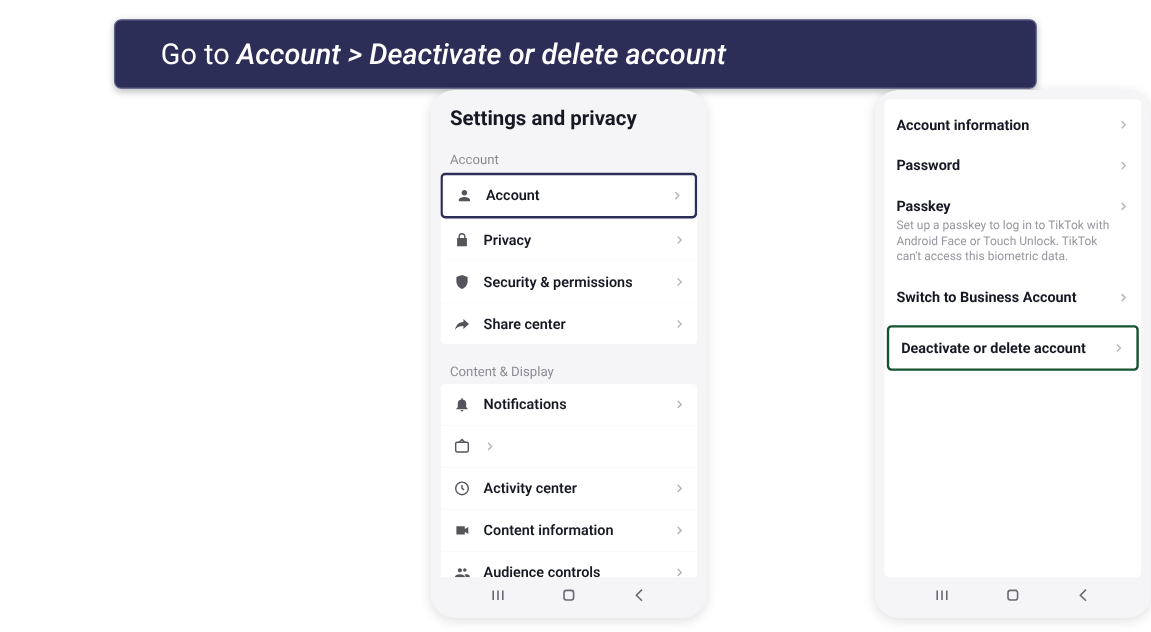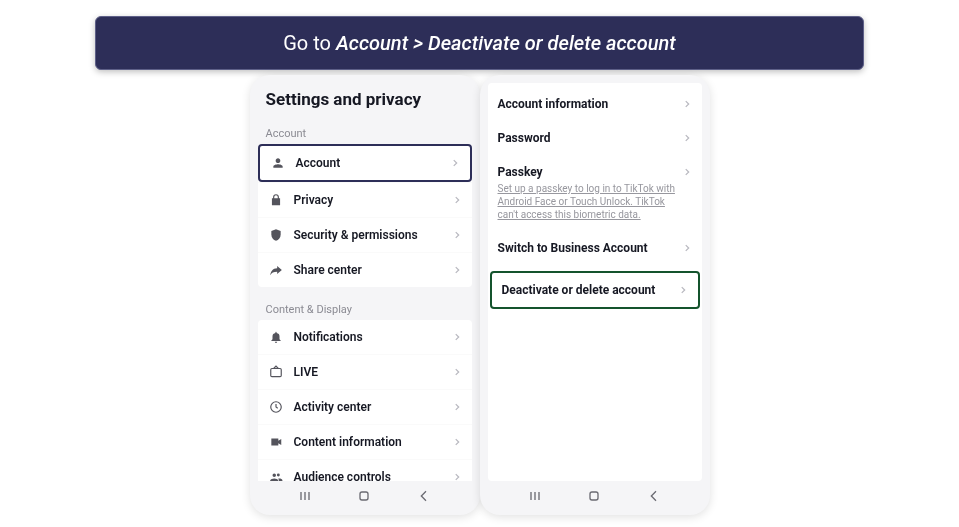--- a/index.html
+++ b/index.html
@@ -13,34 +13,34 @@
     }
     .instruction-bar {
       position: absolute;
       top: 16px;
       left: 95px;
       right: 95px;
       background: #2d2e58;
       color: #ffffff;
       padding: 14px 38px;
       border-radius: 6px;
-      font-size: 20px;
-      text-align: center;
+      font-size: 24px;
       box-shadow: 0 2px 6px rgba(0,0,0,.25);
       border: 1px solid #5e6088;
     }
     .instruction-bar .prefix { font-weight: 400; }
     .instruction-bar .path { font-style: italic; font-weight: 500; }
     .phones {
       position: absolute;
       top: 75px;
       left: 0;
       right: 0;
       display: flex;
-      justify-content: center;
+      justify-content: flex-end;
+      gap: 140px;
     }
     .phone {
       width: 230px;
       height: 440px;
       background: #f5f5f7;
       border-radius: 20px;
       box-shadow: 0 2px 10px rgba(0,0,0,.12);
       padding: 8px 8px 0 8px;
       display: flex;
       flex-direction: column;
@@ -112,21 +112,20 @@
       flex: 1;
       font-size: 12px;
       font-weight: 700;
       color: #161823;
     }
     .row2 .desc {
       font-size: 10px;
       color: #97979e;
       line-height: 1.3;
       padding-right: 14px;
-      text-decoration: underline;
     }
     .row2 .chev {
       color: #b9b9c0;
     }
     .row2 .chev svg { width: 10px; height: 10px; display: block; }
     .row2.highlighted {
       border: 2px solid #14532d;
       border-radius: 4px;
     }
     .navbar {
@@ -232,21 +231,20 @@
           </span>
         </div>
 
         <div class="row">
           <span class="icon">
             <svg viewBox="0 0 24 24" fill="none" stroke="currentColor" stroke-width="2">
                 <rect x="3" y="6" width="18" height="14" rx="2"></rect>
                 <path d="M8 6l4-4 4 4"></path>
               </svg>
           </span>
-          <span class="label">LIVE</span>
           <span class="chev">
             <svg viewBox="0 0 24 24" fill="none" stroke="currentColor" stroke-width="3">
                 <polyline points="9 5 16 12 9 19"></polyline>
               </svg>
           </span>
         </div>
 
         <div class="row">
           <span class="icon">
             <svg viewBox="0 0 24 24" fill="none" stroke="currentColor" stroke-width="2">

